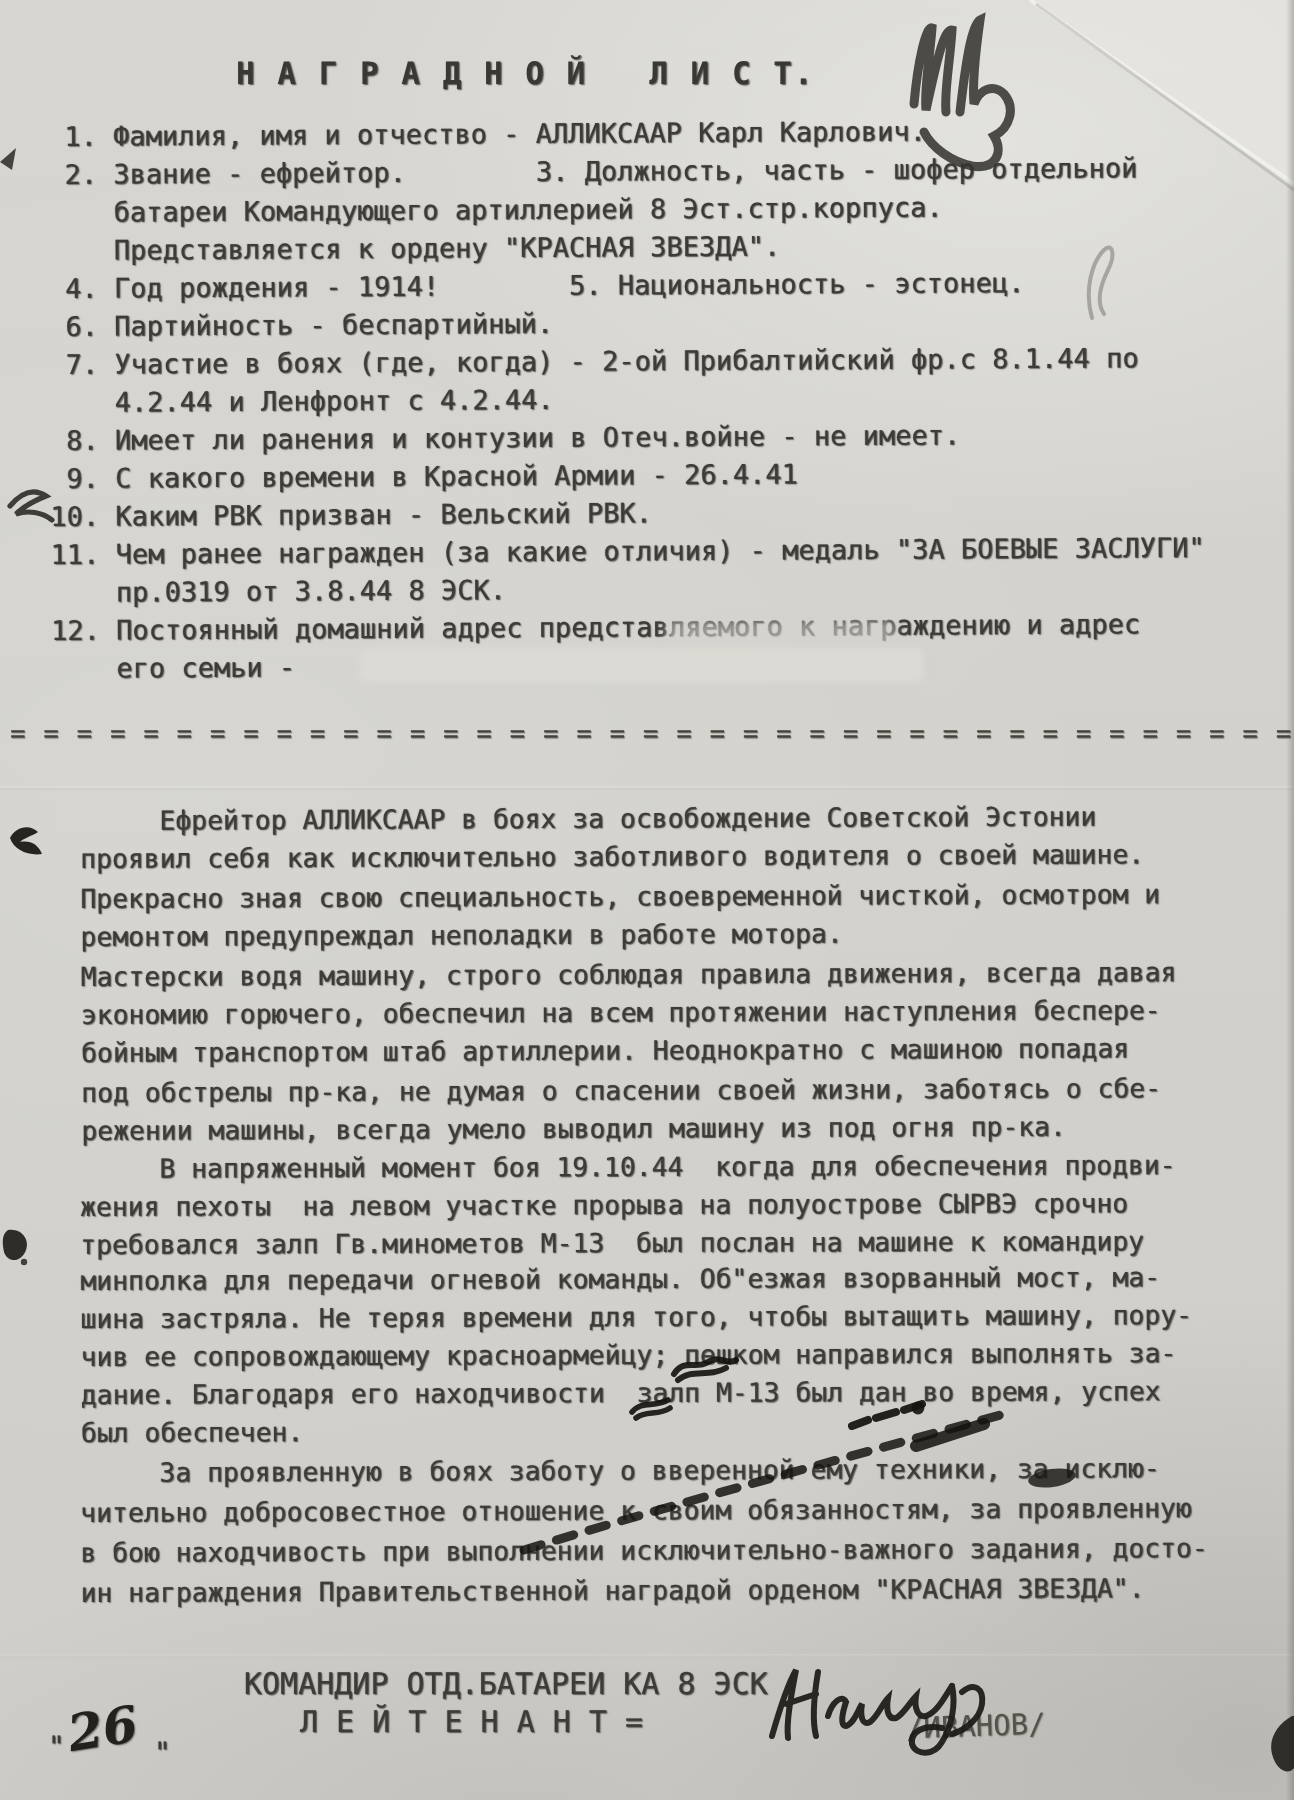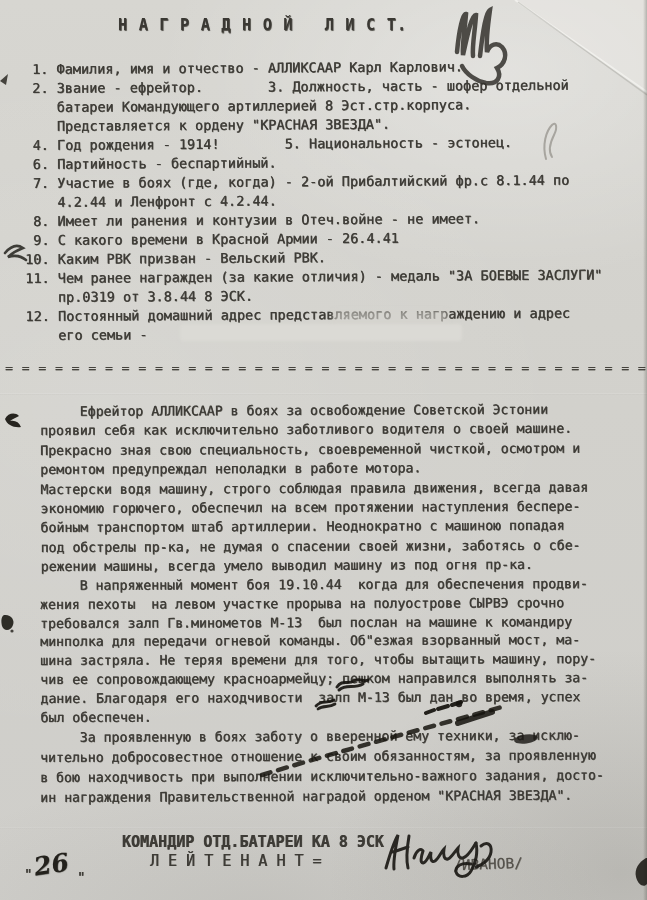--- a/index.html
+++ b/index.html
@@ -13,31 +13,31 @@
       linear-gradient(180deg, #d7d6d1 0%, #d2d1cc 45%, #cfceca 100%);
     font-family:"DejaVu Sans Mono", monospace;
   }
   .tline{
     white-space:pre;
     color:#3d3b36;
     text-shadow:0.5px 0.4px 0.6px rgba(66,64,58,.8), -0.2px 0 0.4px rgba(66,64,58,.45);
   }
   .block{position:absolute;}
   #title{
-    position:absolute;top:16px;left:118px;
+    position:absolute;top:28px;left:118px;
     font-size:15.5px;font-weight:bold;letter-spacing:1px;
     color:#3a3833;text-shadow:0.6px 0.5px 0.7px rgba(60,58,52,.85);
     white-space:pre;
   }
   #form-block{top:60px;left:24px;font-size:13.5px;line-height:19px;transform:rotate(-0.35deg);transform-origin:left top;}
   #divider{position:absolute;top:360px;left:5px;font-size:13px;letter-spacing:.5px;color:#44423c;text-shadow:0.4px 0.4px 0.5px rgba(66,64,58,.7);white-space:pre;}
   #para1{top:402px;left:40px;font-size:13.2px;line-height:19.4px;transform:rotate(-0.25deg);transform-origin:left top;}
   #para2{top:577px;left:40px;font-size:13.2px;line-height:18.8px;transform:rotate(-0.2deg);transform-origin:left top;}
   #para3{top:728px;left:40px;font-size:13.2px;line-height:20px;transform:rotate(-0.25deg);transform-origin:left top;}
-  #cmd-line{position:absolute;top:833px;left:122px;font-size:15px;white-space:pre;font-weight:bold;}
+  #cmd-line{position:absolute;top:833px;left:122px;font-size:15px;white-space:pre;}
   #rank-line{position:absolute;top:852px;left:150px;font-size:15px;white-space:pre;}
   #typed-name{position:absolute;top:856px;left:453px;font-size:14.5px;color:#55524c;transform:rotate(-2deg);white-space:pre;text-shadow:0.4px 0.4px 0.6px rgba(80,78,70,.6);}
   #date-open{position:absolute;top:866px;left:24px;font-size:14px;}
   #date-close{position:absolute;top:869px;left:77px;font-size:14px;}
   #date-rest{position:absolute;top:866px;left:93px;font-size:16px;}
   #hand-day{
     position:absolute;top:850px;left:34px;
     font-family:"DejaVu Serif", serif;font-style:italic;font-weight:bold;
     font-size:25px;color:#23211c;transform:rotate(-9deg);
     text-shadow:0.5px 0.5px 0.8px rgba(30,28,24,.6);

